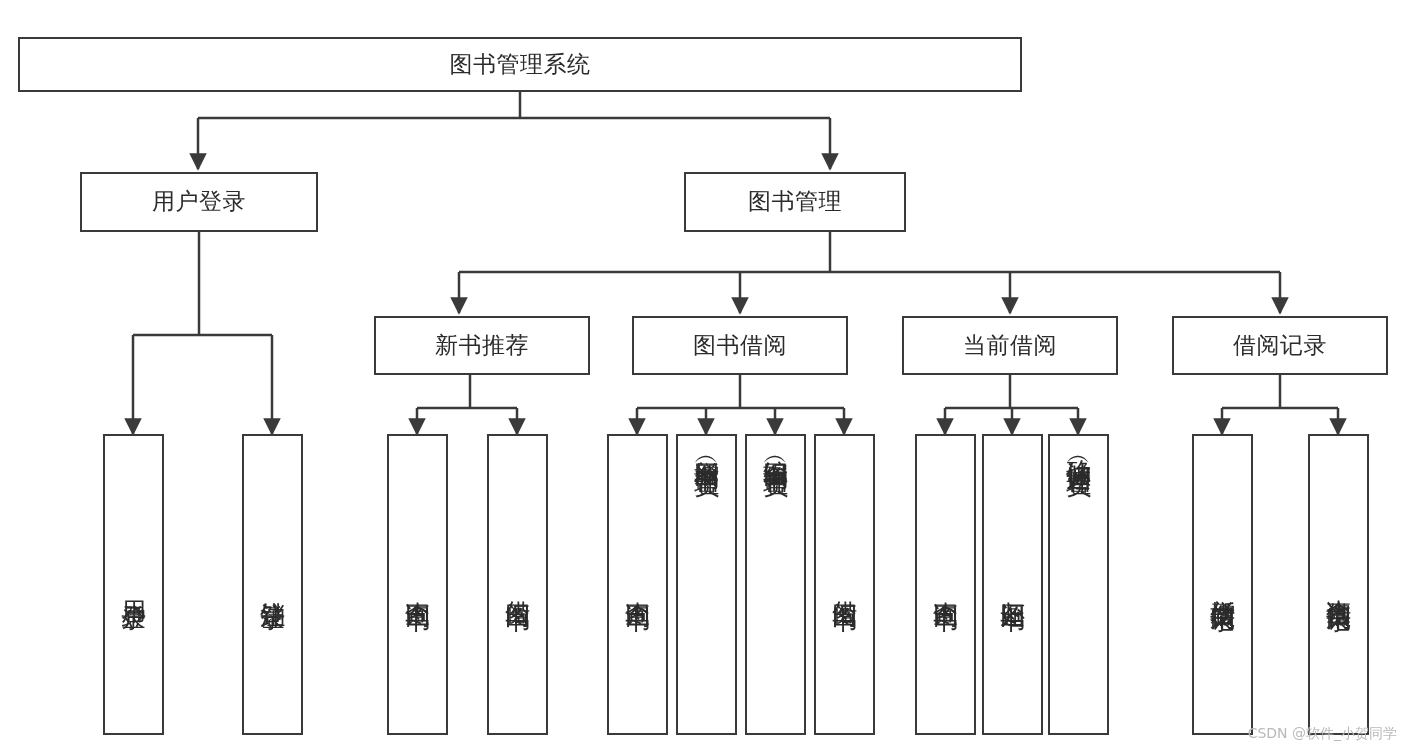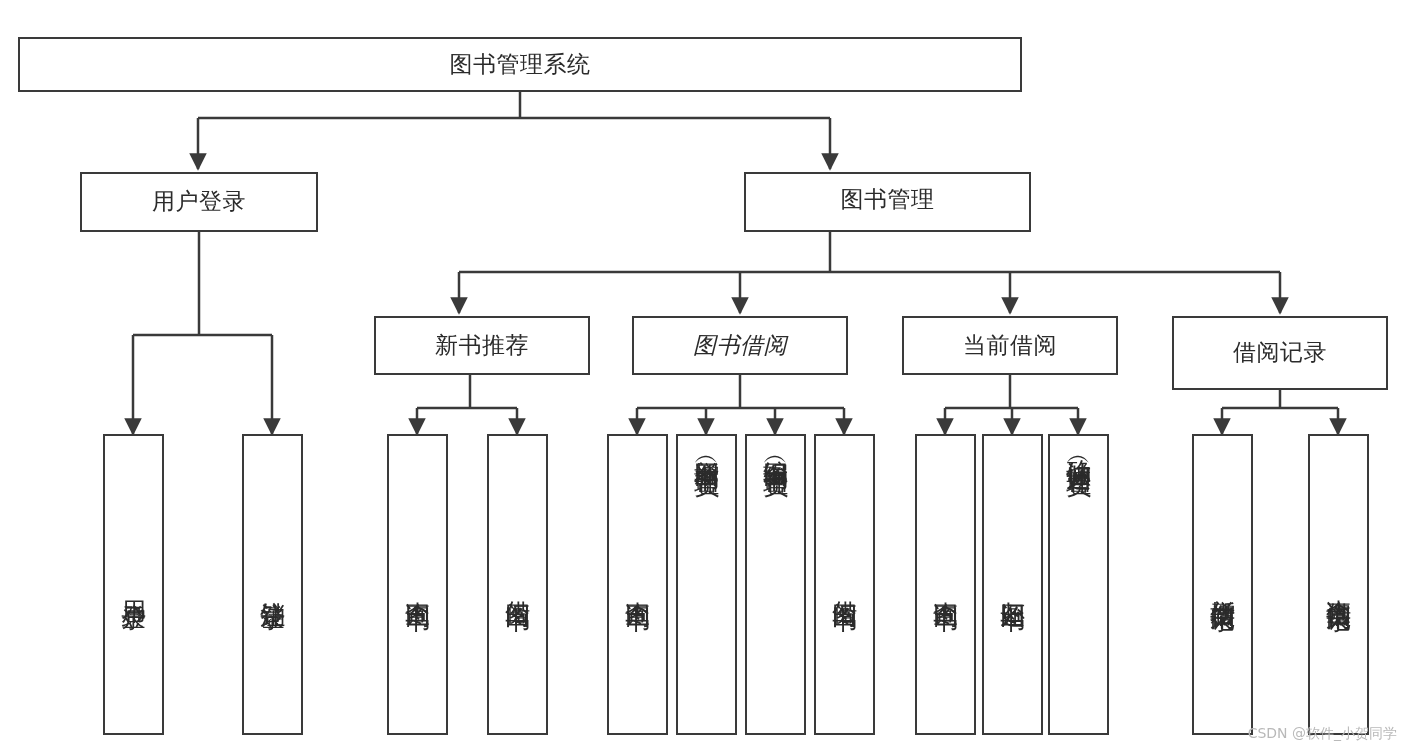--- a/index.html
+++ b/index.html
@@ -135,37 +135,37 @@
   </svg>
 
   <div class="node horiz" style="left:18px; top:4px; width:1004px; height:55px;margin-top:33px;">
     <span class="node-label">图书管理系统</span>
   </div>
 
   <div class="node horiz" style="left:80px; top:172px; width:238px; height:60px;">
     <span class="node-label">用户登录</span>
   </div>
 
-  <div class="node horiz" style="left:744px; top:172px; width:287px; height:60px;font-family:Liberation Mono, monospace;">
+  <div class="node horiz" style="left:684px; top:172px; width:222px; height:60px;">
     <span class="node-label">图书管理</span>
   </div>
 
   <div class="node horiz" style="left:374px; top:316px; width:216px; height:59px;">
     <span class="node-label">新书推荐</span>
   </div>
 
-  <div class="node horiz" style="left:632px; top:316px; width:216px; height:59px;font-style:italic;">
+  <div class="node horiz" style="left:632px; top:316px; width:216px; height:59px;">
     <span class="node-label">图书借阅</span>
   </div>
 
   <div class="node horiz" style="left:902px; top:316px; width:216px; height:59px;">
     <span class="node-label">当前借阅</span>
   </div>
 
-  <div class="node horiz" style="left:1172px; top:316px; width:216px; height:74px;">
+  <div class="node horiz" style="left:1172px; top:316px; width:216px; height:59px;">
     <span class="node-label">借阅记录</span>
   </div>
 
   <div class="node vert" style="left:103px; top:434px; width:61px; height:301px;">
     <span class="node-label">用户登录</span>
   </div>
 
   <div class="node vert" style="left:242px; top:434px; width:61px; height:301px;">
     <span class="node-label">注销登录</span>
   </div>

